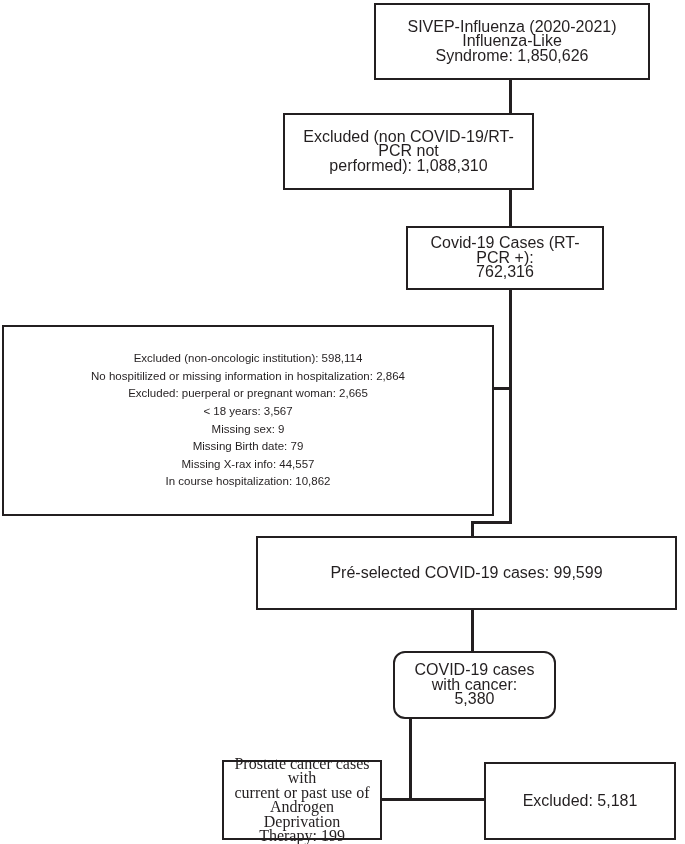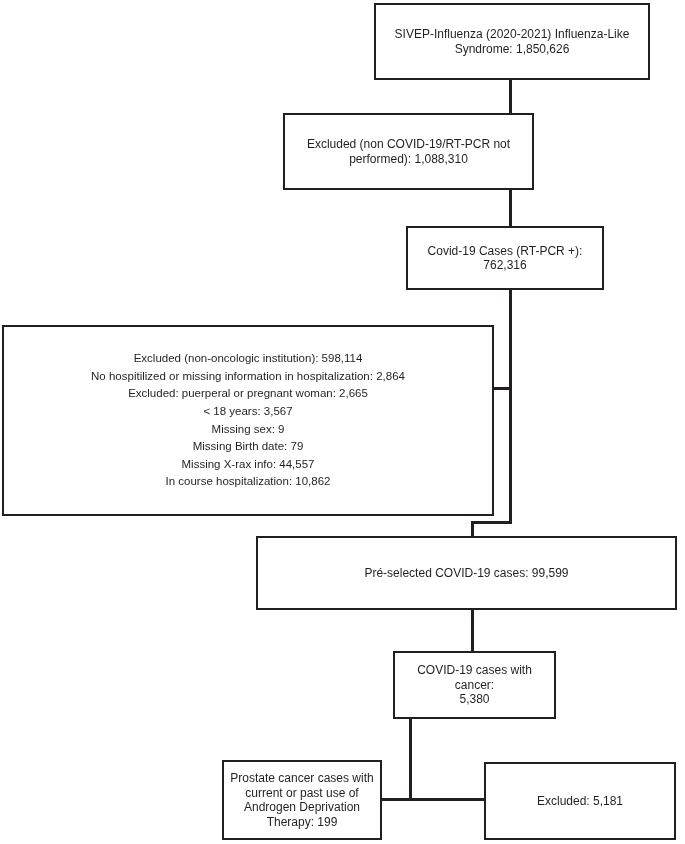--- a/index.html
+++ b/index.html
@@ -28,21 +28,21 @@
     justify-content: center;
     text-align: center;
     z-index: 2;
   }
   .node-text {
     display: block;
     width: 100%;
     padding: 0 6px;
     box-sizing: border-box;
     color: #231f20;
-    font-size: 12px;
+    font-size: 16px;
     line-height: 14.5px;
     text-align: center;
     white-space: pre-line;
   }
   .node-text.multi {
     font-size: 11.5px;
     line-height: 17.6px;
   }
   .conn {
     position: absolute;
@@ -51,22 +51,22 @@
   }
   .conn.v { width: 2.5px; }
   .conn.h { height: 2.5px; }
 
   
   #node-sivep      { left: 374px; top: 3px;   width: 276px; height: 77px; }
   #node-excluded1  { left: 243px; top: 113px; width: 251px; height: 77px; margin-left: 40px; }
   #node-covid      { left: 406px; top: 226px; width: 198px; height: 64px; }
   #node-excluded2  { left: 2px;   top: 293px; width: 492px; height: 191px; margin-top: 32px; }
   #node-preselect  { left: 256px; top: 536px; width: 421px; height: 74px; }
-  #node-cancer     { left: 393px; top: 651px; width: 163px; height: 68px; }
-  #node-prostate   { left: 222px; top: 760px; width: 160px; height: 80px; }
+  #node-cancer     { left: 393px; top: 651px; width: 163px; height: 68px; border-radius: 12px; }
+  #node-prostate   { left: 222px; top: 760px; width: 160px; height: 80px; font-family: Liberation Serif, serif; }
   #node-excluded3  { left: 484px; top: 762px; width: 192px; height: 78px; }
 
   
   #c-trunk-1   { left: 509px; top: 80px;  height: 148px; }
   #c-stub-1    { left: 492px; top: 152px; width: 19px; }
   #c-trunk-2   { left: 509px; top: 284px; height: 239px; }
   #c-stub-2    { left: 492px; top: 387px; width: 19px; }
   #c-jog-h     { left: 471px; top: 521px; width: 41px; }
   #c-jog-v     { left: 471px; top: 521px; height: 17px; }
   #c-trunk-3   { left: 471px; top: 610px; height: 43px; }

